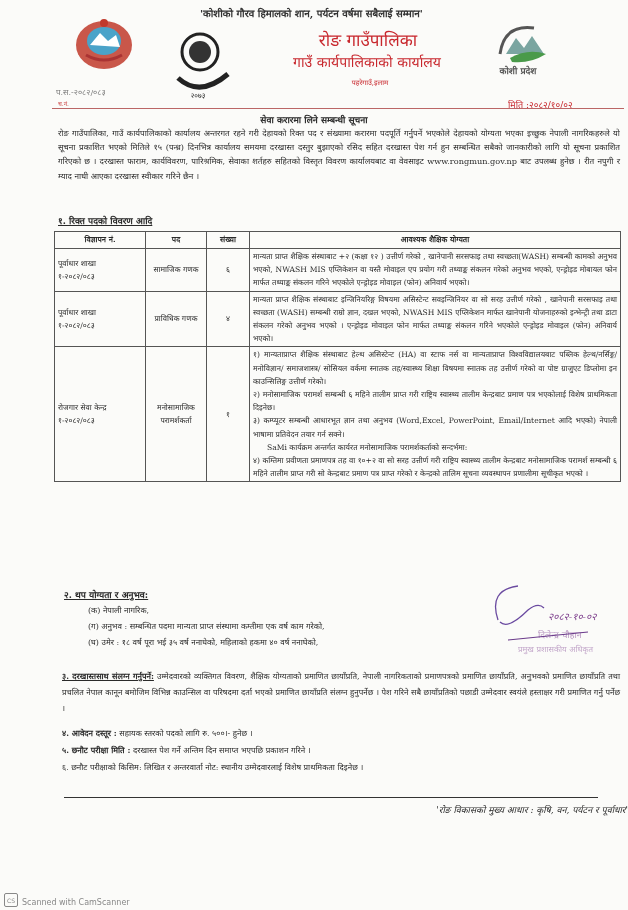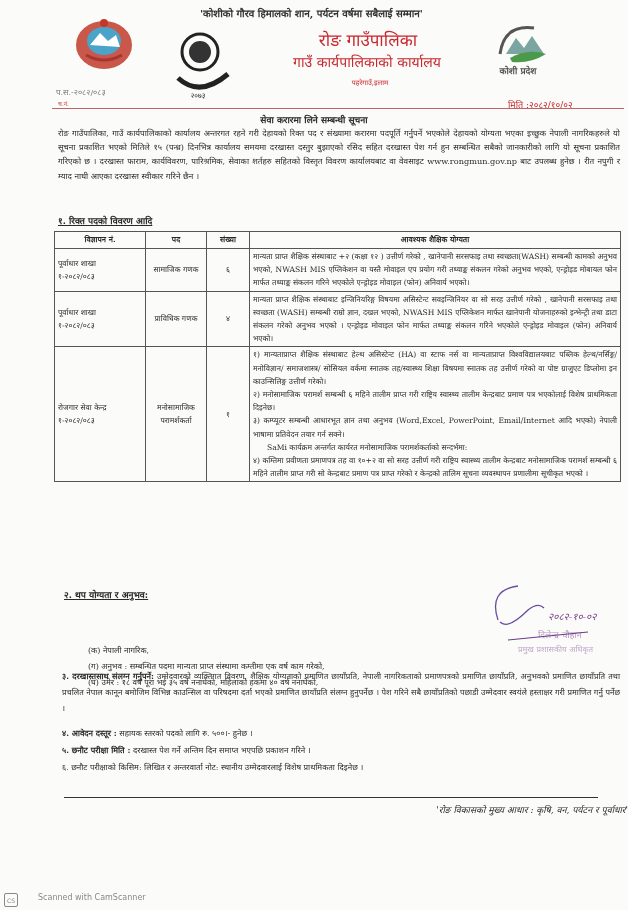--- a/index.html
+++ b/index.html
@@ -33,28 +33,28 @@
     border-collapse: collapse; font-size: 7.6px; line-height: 13.2px;
   }
   table.vac th, table.vac td { border: 1px solid #555; padding: 1px 3px; vertical-align: middle; }
   table.vac th { font-weight: bold; text-align: center; height: 14px; }
   .col1 { width: 84px; }
   .col2 { width: 54px; text-align: center; }
   .col3 { width: 36px; text-align: center; margin-left: 40px; }
   .qual { text-align: justify; }
   .qual p { margin: 0; }
   .sec2 { left: 64px; top: 588px; }
-  .list2 { left: 88px; top: 603px; font-size: 8px; line-height: 16px; margin-top: 40px; }
+  .list2 { left: 88px; top: 603px; font-size: 8px; line-height: 16px; }
   .sec3 { left: 62px; top: 668px; width: 558px; font-size: 8px; line-height: 16px; text-align: justify; }
-  .sec3 b { font-weight: bold; }
+  .sec3 b { font-weight: bold; text-decoration: underline; }
   .items { left: 62px; top: 725px; font-size: 8px; line-height: 17px; }
   .hr-bot { left: 64px; top: 797px; width: 534px; height: 1px; background: #333; }
   .footer-motto { left: 0; width: 628px; top: 803px; text-align: right; font-size: 9px; font-style: italic; }
   .signature { left: 478px; top: 580px; width: 140px; height: 80px; }
-  .camscanner { left: 4px; top: 893px; font-size: 8px; color: #888; font-family: "DejaVu Sans", sans-serif; display:flex; align-items:flex-start; gap:20px; }
+  .camscanner { left: 4px; top: 893px; font-size: 8px; color: #888; font-family: "DejaVu Sans", sans-serif; display:flex; align-items:flex-end; gap:4px; }
   .cs-badge { width: 12px; height: 12px; border: 1px solid #888; font-size: 6px; display:flex; align-items:center; justify-content:center; border-radius: 2px; }
 </style>
 </head>
 <body>
 
 <div class="abs slogan">'कोशीको गौरव हिमालको शान, पर्यटन वर्षमा सबैलाई सम्मान'</div>
 
 <svg class="abs emblem" viewBox="0 0 64 56">
   <ellipse cx="32" cy="30" rx="28" ry="24" fill="#c0392b" opacity="0.85"></ellipse>
   <ellipse cx="32" cy="26" rx="17" ry="14" fill="#4aa3c9"></ellipse>

